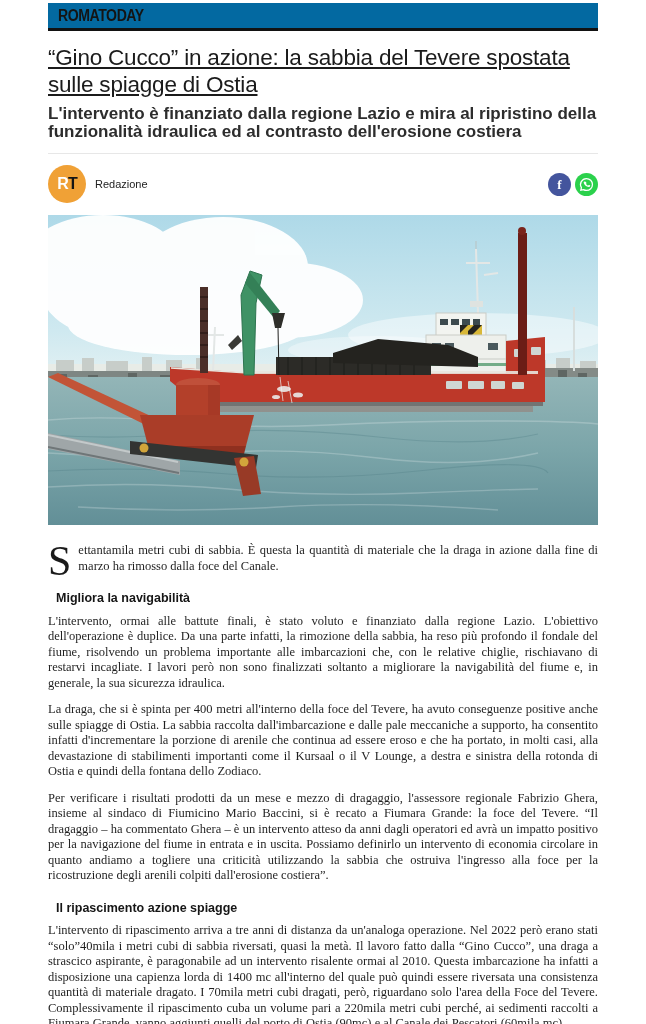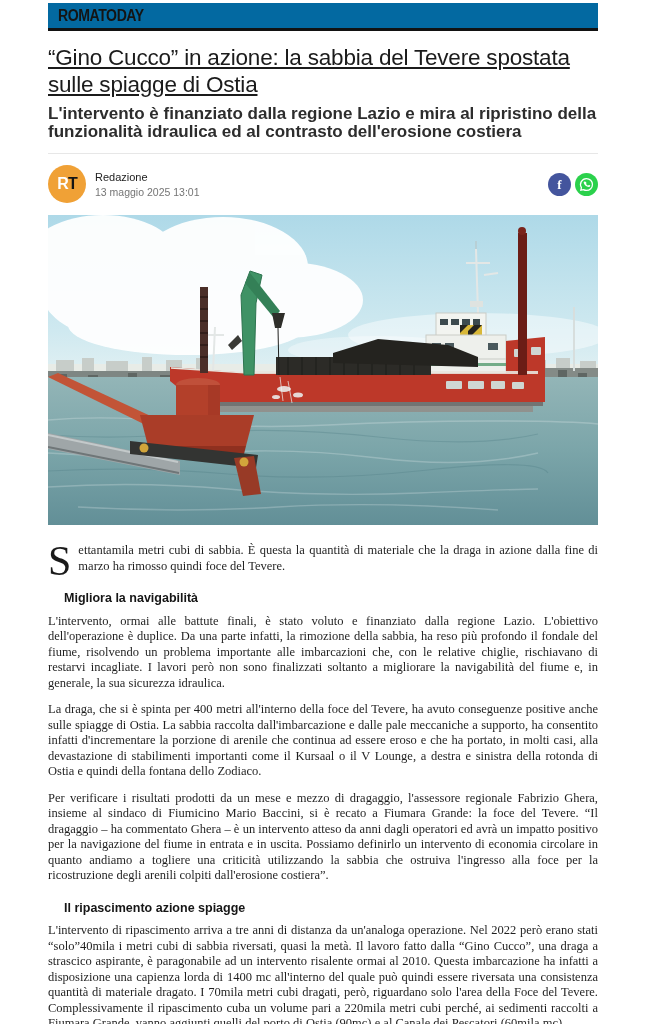--- a/index.html
+++ b/index.html
@@ -31,21 +31,21 @@
   .share-wa { background:#2BD14C; }
 
   
   .photo { margin:12px auto 0; width:550px; height:310px; overflow:hidden; }
   .photo svg { display:block; }
 
   
   .body-text { margin:18px auto 0; width:550px; font-family:"Liberation Serif", serif; font-size:12.5px; line-height:15.5px; color:#1f1f1f; text-align:justify; padding-bottom:14px; }
   .body-text p { margin:0 0 11px 0; }
   .dropcap { float:left; font-size:42px; line-height:33px; padding:2px 7px 0 0; color:#1a1a1a; font-family:"Liberation Serif", serif; }
-  .section-heading { font-family:"Liberation Sans", sans-serif; font-size:12.5px; font-weight:700; color:#161616; margin:17px 0 7px 16px; text-align:left; }
+  .section-heading { font-family:"Liberation Sans", sans-serif; font-size:12.5px; font-weight:700; color:#161616; margin:17px 0 7px 8px; text-align:left; }
 </style>
 </head>
 <body>
 
 <div class="page">
 
   <div class="masthead">
     <span class="logo">ROMATODAY</span>
   </div>
 
@@ -53,21 +53,20 @@
   <p class="subtitle">L'intervento è finanziato dalla regione Lazio e mira al ripristino della funzionalità idraulica ed al contrasto dell'erosione costiera</p>
   <div class="divider"></div>
 
   <div class="byline-row">
     <div class="avatar">
       <span class="r">R</span>
         <span class="t">T</span>
     </div>
     <div class="byline-meta">
       <div class="author">Redazione</div>
-      <div class="date">13 maggio 2025 13:01</div>
     </div>
     <div class="share">
       <div class="share-btn share-fb">
         <span>f</span>
       </div>
       <div class="share-btn share-wa">
         <svg width="17" height="17" viewBox="0 0 24 24">
           <path fill="none" stroke="#ffffff" stroke-width="1.8" d="M12 3.6a8.4 8.4 0 0 1 0 16.8 8.3 8.3 0 0 1-4.2-1.1L4 20l.8-3.6A8.4 8.4 0 0 1 12 3.6z"></path>
           <path fill="#ffffff" d="M9.3 7.8c.2-.5.5-.5.7-.5h.6c.2 0 .4 0 .6.5s.7 1.7.7 1.8c.1.1.1.3 0 .4l-.3.5c-.1.2-.3.3-.1.6.1.3.6 1 1.3 1.6.9.8 1.6 1 1.9 1.1.2.1.4.1.5-.1l.6-.8c.2-.2.3-.2.6-.1l1.5.7c.2.1.4.2.4.3 0 .2 0 .7-.2 1.2-.2.6-1.3 1.2-1.8 1.2-.5.1-1 .2-3.3-.7-2.8-1.1-4.5-3.9-4.7-4.1-.1-.2-1.1-1.4-1.1-2.7 0-1.3.7-1.9 1-2.2z" transform="scale(0.82) translate(2.6,2.6)"></path>
         </svg>
@@ -244,21 +243,21 @@
       <polygon points="92,200 206,200 198,231 100,231" fill="#aa3d28"></polygon>
       <polygon points="100,231 198,231 196,239 102,239" fill="#8f301f"></polygon>
       <polygon points="82,226 210,240 208,253 82,239" fill="#333432"></polygon>
       <polygon points="186,243 206,241 213,279 195,281" fill="#983a26"></polygon>
       <circle cx="96" cy="233" r="4.5" fill="#d2a53b"></circle>
       <circle cx="196" cy="247" r="4.5" fill="#d2a53b"></circle>
     </svg>
   </div>
 
   <div class="body-text">
-    <p><span class="dropcap">S</span><span>ettantamila metri cubi di sabbia. È questa la quantità di materiale che la draga in azione dalla fine di marzo ha rimosso quindi foce del Tevere.</span></p>
+    <p><span class="dropcap">S</span><span>ettantamila metri cubi di sabbia. È questa la quantità di materiale che la draga in azione dalla fine di marzo ha rimosso dalla foce del Canale.</span></p>
 
     <h3 class="section-heading">Migliora la navigabilità</h3>
     <p>L'intervento, ormai alle battute finali, è stato voluto e finanziato dalla regione Lazio. L'obiettivo dell'operazione è duplice. Da una parte infatti, la rimozione della sabbia, ha reso più profondo il fondale del fiume, risolvendo un problema importante alle imbarcazioni che, con le relative chiglie, rischiavano di restarvi incagliate. I lavori però non sono finalizzati soltanto a migliorare la navigabilità del fiume e, in generale, la sua sicurezza idraulica.</p>
 
     <p>La draga, che si è spinta per 400 metri all'interno della foce del Tevere, ha avuto conseguenze positive anche sulle spiagge di Ostia. La sabbia raccolta dall'imbarcazione e dalle pale meccaniche a supporto, ha  consentito infatti d'incrementare la porzione di arenile che continua ad essere eroso e che ha portato, in molti casi, alla devastazione di stabilimenti importanti come il Kursaal o il V Lounge, a destra e sinistra della rotonda di Ostia e quindi della fontana dello Zodiaco.</p>
     <p>Per verificare i risultati prodotti da un mese e mezzo di dragaggio, l'assessore regionale Fabrizio Ghera, insieme al sindaco di Fiumicino Mario Baccini, si è recato a Fiumara Grande: la foce del Tevere. “Il dragaggio – ha commentato Ghera – è un intervento atteso da anni dagli operatori ed  avrà un impatto positivo per la navigazione del fiume in entrata e in uscita. Possiamo definirlo un intervento di economia circolare in quanto andiamo a togliere una criticità utilizzando la sabbia che ostruiva l'ingresso alla foce per la ricostruzione degli arenili colpiti dall'erosione costiera”.</p>
 
     <h3 class="section-heading">Il ripascimento azione spiagge</h3>
     <p>L'intervento di ripascimento arriva a tre anni di distanza da un'analoga operazione. Nel 2022 però erano stati “solo”40mila i metri cubi di sabbia riversati, quasi la metà. Il lavoro fatto dalla “Gino Cucco”, una draga a strascico aspirante, è paragonabile ad un intervento risalente ormai al 2010. Questa imbarcazione ha infatti a disposizione una capienza lorda di 1400 mc all'interno del quale può quindi essere riversata una consistenza quantità di materiale dragato. I 70mila metri cubi dragati, però, riguardano solo l'area della Foce del Tevere. Complessivamente il ripascimento cuba un volume pari a 220mila metri cubi perché, ai sedimenti raccolti a Fiumara Grande, vanno aggiunti quelli del porto di Ostia (90mc) e al Canale dei Pescatori (60mila mc).</p>
 

